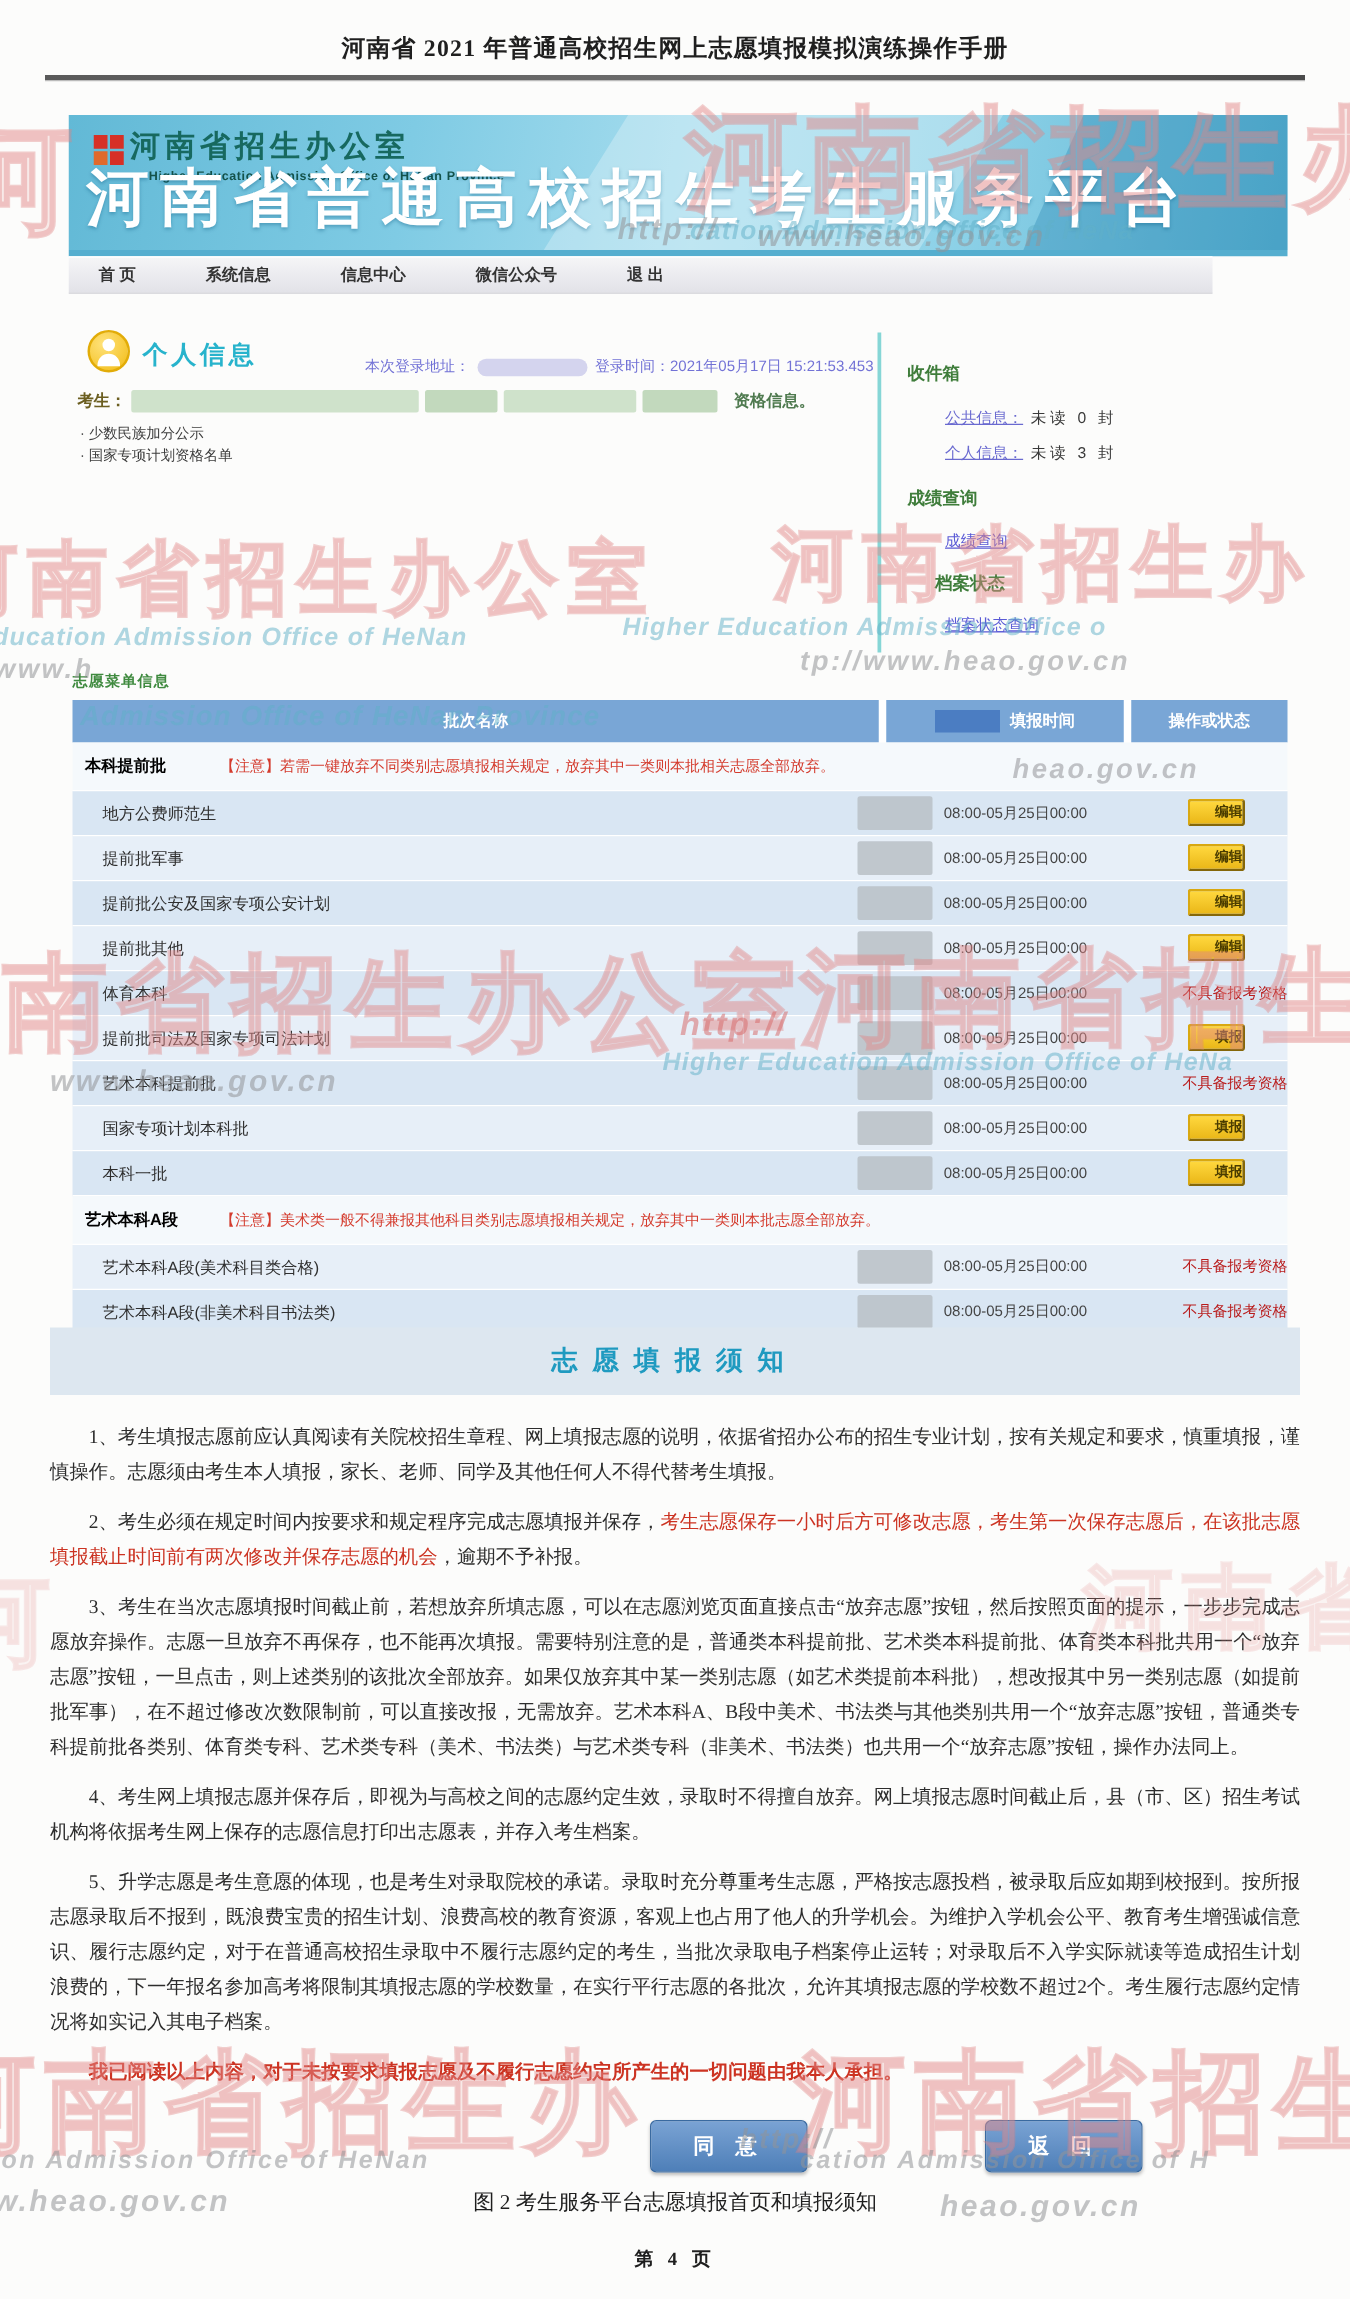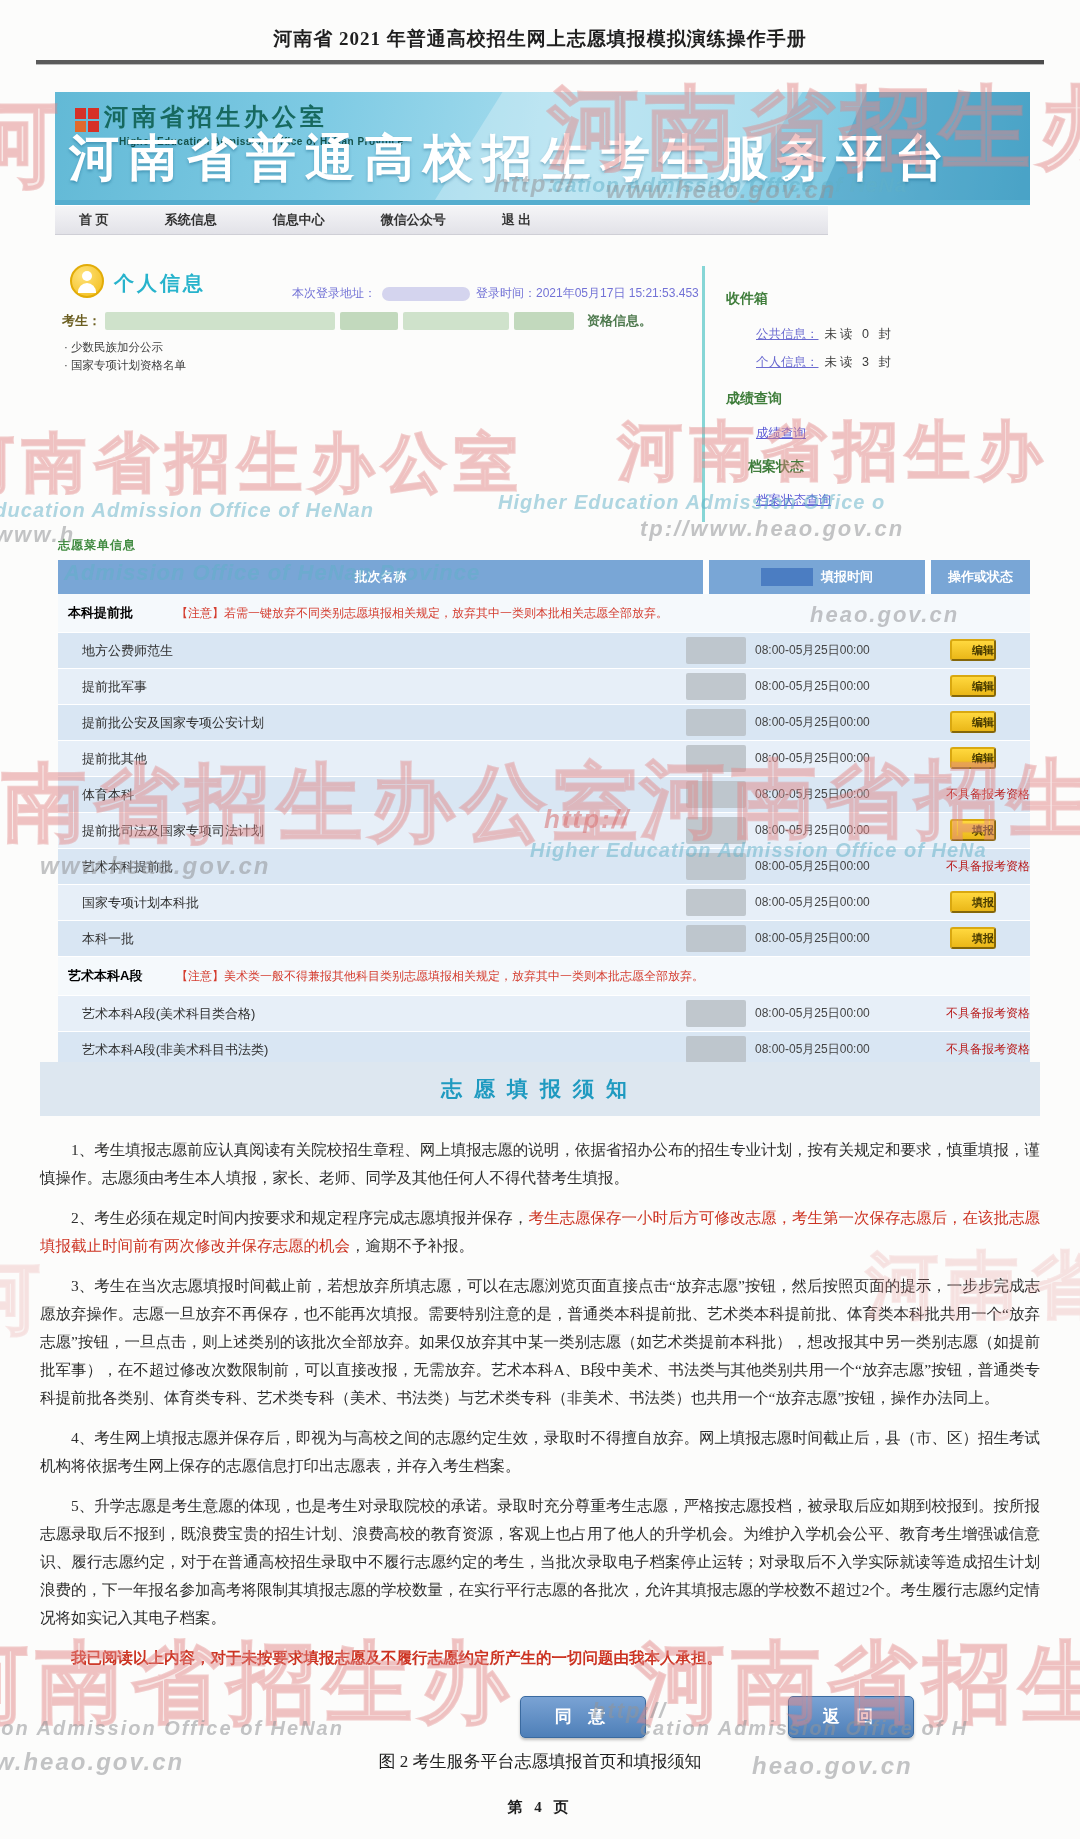--- a/index.html
+++ b/index.html
@@ -20,21 +20,21 @@
   .banner-patch{position:absolute;right:-40px;top:-10px;width:230px;height:140px;background:rgba(22,118,168,.30);transform:skewX(-24deg)}
   .logo-row{position:absolute;left:20px;top:9px;height:30px}
   .logo-mark{display:inline-block;vertical-align:middle;width:11px;height:11px;background:#d63026;
              box-shadow:13px 0 0 #d63026,0 13px 0 #e06a2c,13px 13px 0 #d63026;margin-right:18px;margin-top:-8px}
   .logo-text{display:inline-block;vertical-align:middle;font-size:24px;font-weight:bold;color:#17695f;letter-spacing:4px;font-family:"Liberation Serif",serif}
   .logo-sub{position:absolute;left:64px;top:44px;font-size:10px;font-weight:bold;color:#14524a;letter-spacing:.5px}
   .banner-title{position:absolute;left:14px;bottom:8px;font-size:50px;font-weight:bold;color:#ffffff;
                 letter-spacing:9px;white-space:nowrap;text-shadow:0 2px 3px rgba(0,80,120,.35);font-family:"Liberation Serif",serif}
 
   
-  .nav{left:55px;top:205px;width:773px;height:30px;background:linear-gradient(#f5f5f7,#e2e2e8);
+  .nav{left:55px;top:205px;width:915px;height:30px;background:linear-gradient(#f5f5f7,#e2e2e8);
        border-top:1px solid #fff;border-bottom:1px solid #cfcfd6;display:flex;align-items:center;gap:56px;padding-left:24px;box-sizing:border-box}
   .nav-item{font-size:13px;font-weight:bold;color:#333;cursor:pointer;white-space:nowrap}
 
   
   .pi-icon{left:70px;top:264px;width:30px;height:30px;border-radius:50%;
            background:radial-gradient(circle at 35% 30%,#ffe27a,#f2bc16);border:2px solid #e2ac08}
   .pi-icon::before{content:"";position:absolute;left:10px;top:5px;width:10px;height:10px;background:#fff;border-radius:50%}
   .pi-icon::after{content:"";position:absolute;left:6px;top:17px;width:18px;height:10px;background:#fff;border-radius:9px 9px 0 0}
   .pi-title{left:114px;top:270px;font-size:20px;font-weight:bold;color:#27b3cc;letter-spacing:3px}
   .login-line{left:292px;top:285px;font-size:12px;color:#7272d6;white-space:nowrap}
@@ -53,21 +53,21 @@
   .sb-item{font-size:12.5px;white-space:nowrap}
   .sb-item .lbl{color:#6a6ad0;text-decoration:underline;cursor:pointer}
   .sb-item .val{color:#3a3a3a;margin-left:6px;letter-spacing:3px}
   .sb-link{font-size:12.5px;color:#5a5ad6;text-decoration:underline;cursor:pointer;white-space:nowrap}
 
   
   .vol-label{left:58px;top:537px;font-size:12px;font-weight:bold;color:#3f8a3f;letter-spacing:1px}
   .vol-table{left:58px;top:560px;width:972px;border-bottom:1px solid #c8d6e6}
   .thead{display:flex;height:34px}
   .th{background:#79a6d6;color:#fff;font-size:13px;font-weight:bold;display:flex;align-items:center;justify-content:center;position:relative}
-  .th1{width:645px}.thgap{width:6px;background:#fff}.th2{width:216px}.th3{flex:1}
+  .th1{width:645px}.thgap{width:6px;background:#fff}.th2{width:190px}.th3{flex:1}
   .th-redact{width:52px;height:18px;background:#4b7dc2;margin-right:8px}
   .trow{position:relative;height:35px;border-bottom:1px solid #fff}
   .trow.odd{background:#d9e6f3}.trow.even{background:#e7eff8}
   .trow.group{background:#f5f9fc;height:38px}
   .trow .nm{position:absolute;left:24px;top:0;line-height:35px;font-size:13px;color:#2f2f2f;white-space:nowrap}
   .trow.group .nm{left:10px;font-weight:bold;color:#000000;line-height:38px}
   .trow .note{position:absolute;left:118px;top:0;line-height:38px;font-size:12px;color:#d43c2e;white-space:nowrap}
   .trow .blur{position:absolute;left:628px;top:4px;bottom:4px;width:60px;background:#b9bfc6;opacity:.85;border-radius:2px}
   .trow .time{position:absolute;left:697px;top:0;line-height:35px;font-size:12px;color:#444;white-space:nowrap}
   .trow .status{position:absolute;left:888px;top:0;line-height:35px;font-size:12px;color:#b91c1c;white-space:nowrap}

